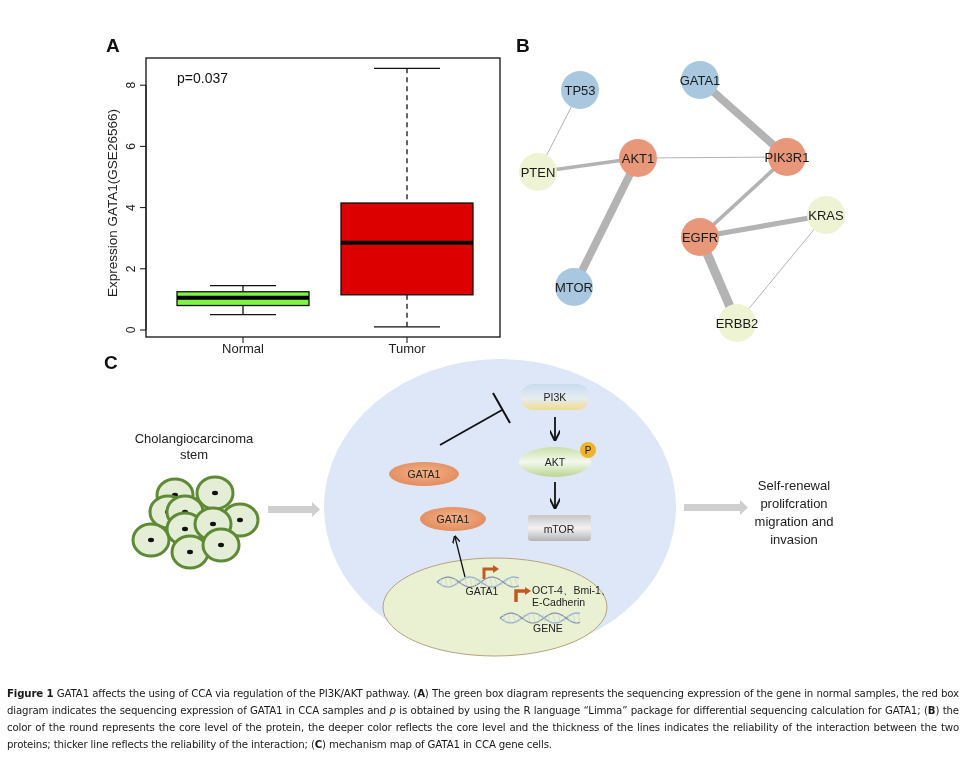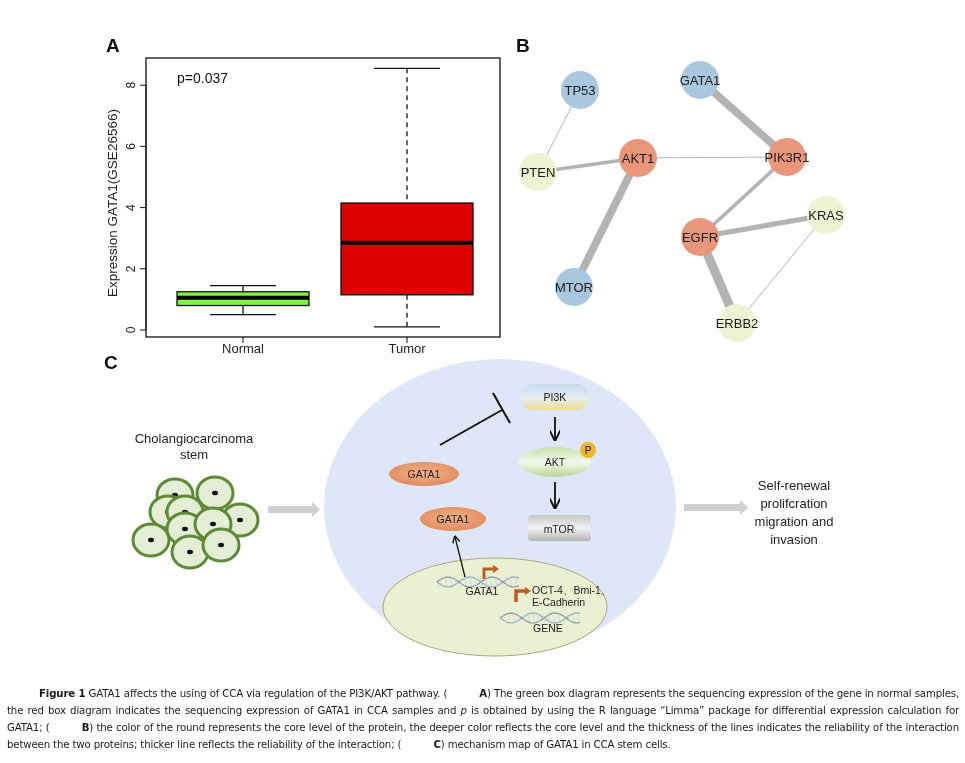--- a/index.html
+++ b/index.html
@@ -4,21 +4,21 @@
 <style>
   html, body { margin: 0; padding: 0; background: #ffffff; }
   body { width: 965px; height: 763px; position: relative; overflow: hidden;
          font-family: "Liberation Sans", sans-serif; color: #111; }
   .panel-label { position: absolute; font-weight: bold; font-size: 19px;
                  font-family: "Liberation Sans", sans-serif; }
   svg text { font-family: "Liberation Sans", sans-serif; }
   .caption { position: absolute; left: 7px; top: 685px; width: 952px;
              font-family: "DejaVu Sans", sans-serif; font-size: 10.2px; line-height: 17px;
              text-align: justify; color: #1a1a1a; letter-spacing: -0.15px; }
-  .caption b { font-weight: bold; margin-left: 32px; }
+  .caption b { font-weight: bold; }
   .caption i { font-style: italic; }
 </style>
 </head>
 <body>
 
 <div class="panel-label" style="left:106px;top:35px;">A</div>
 <div class="panel-label" style="left:516px;top:35px;">B</div>
 <div class="panel-label" style="left:104px;top:352px;">C</div>
 
 <svg id="boxplot" style="position:absolute;left:0;top:0;" width="520" height="365">
@@ -259,18 +259,18 @@
       <text x="794" y="189" font-size="13" text-anchor="middle" fill="#222">invasion</text>
     </g>
 </svg>
 
 <div class="caption">
   <b>Figure 1</b>
   <span>GATA1 affects the using of CCA via regulation of the PI3K/AKT pathway.</span>
   (<b>A</b>)
   <span>The green box diagram represents the sequencing expression of the gene in normal samples, the red box diagram indicates the sequencing expression of GATA1 in CCA samples and</span>
   <i>p</i>
-  <span>is obtained by using the R language “Limma” package for differential expression calculation for GATA1;</span>
+  <span>is obtained by using the R language “Limma” package for differential sequencing calculation for GATA1;</span>
   (<b>B</b>)
   <span>the color of the round represents the core level of the protein, the deeper color reflects the core level and the thickness of the lines indicates the reliability of the interaction between the two proteins; thicker line reflects the reliability of the interaction;</span>
   (<b>C</b>)
-  <span>mechanism map of GATA1 in CCA stem cells.</span>
+  <span>mechanism map of GATA1 in CCA gene cells.</span>
 </div>
 
 </body></html>

